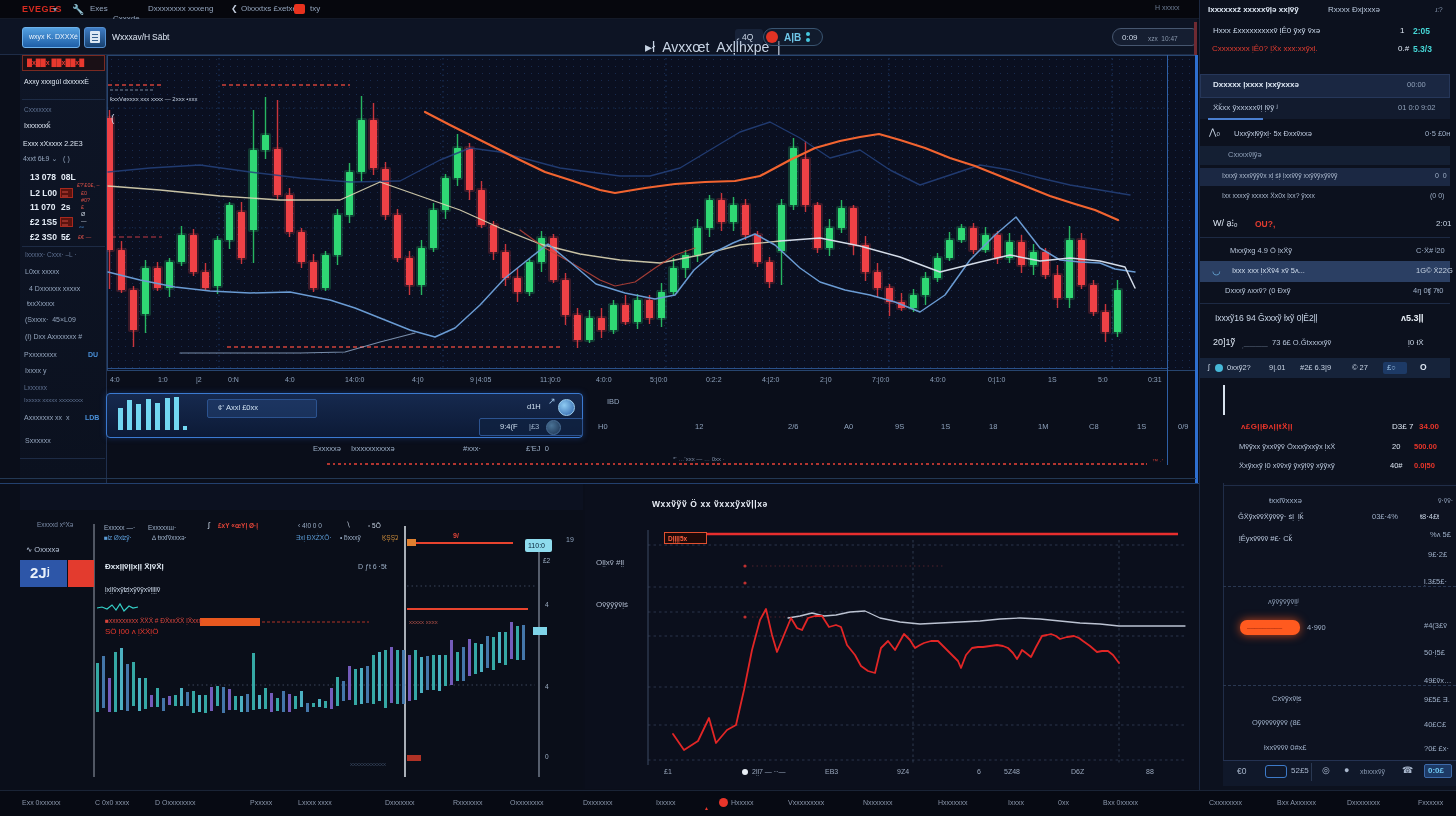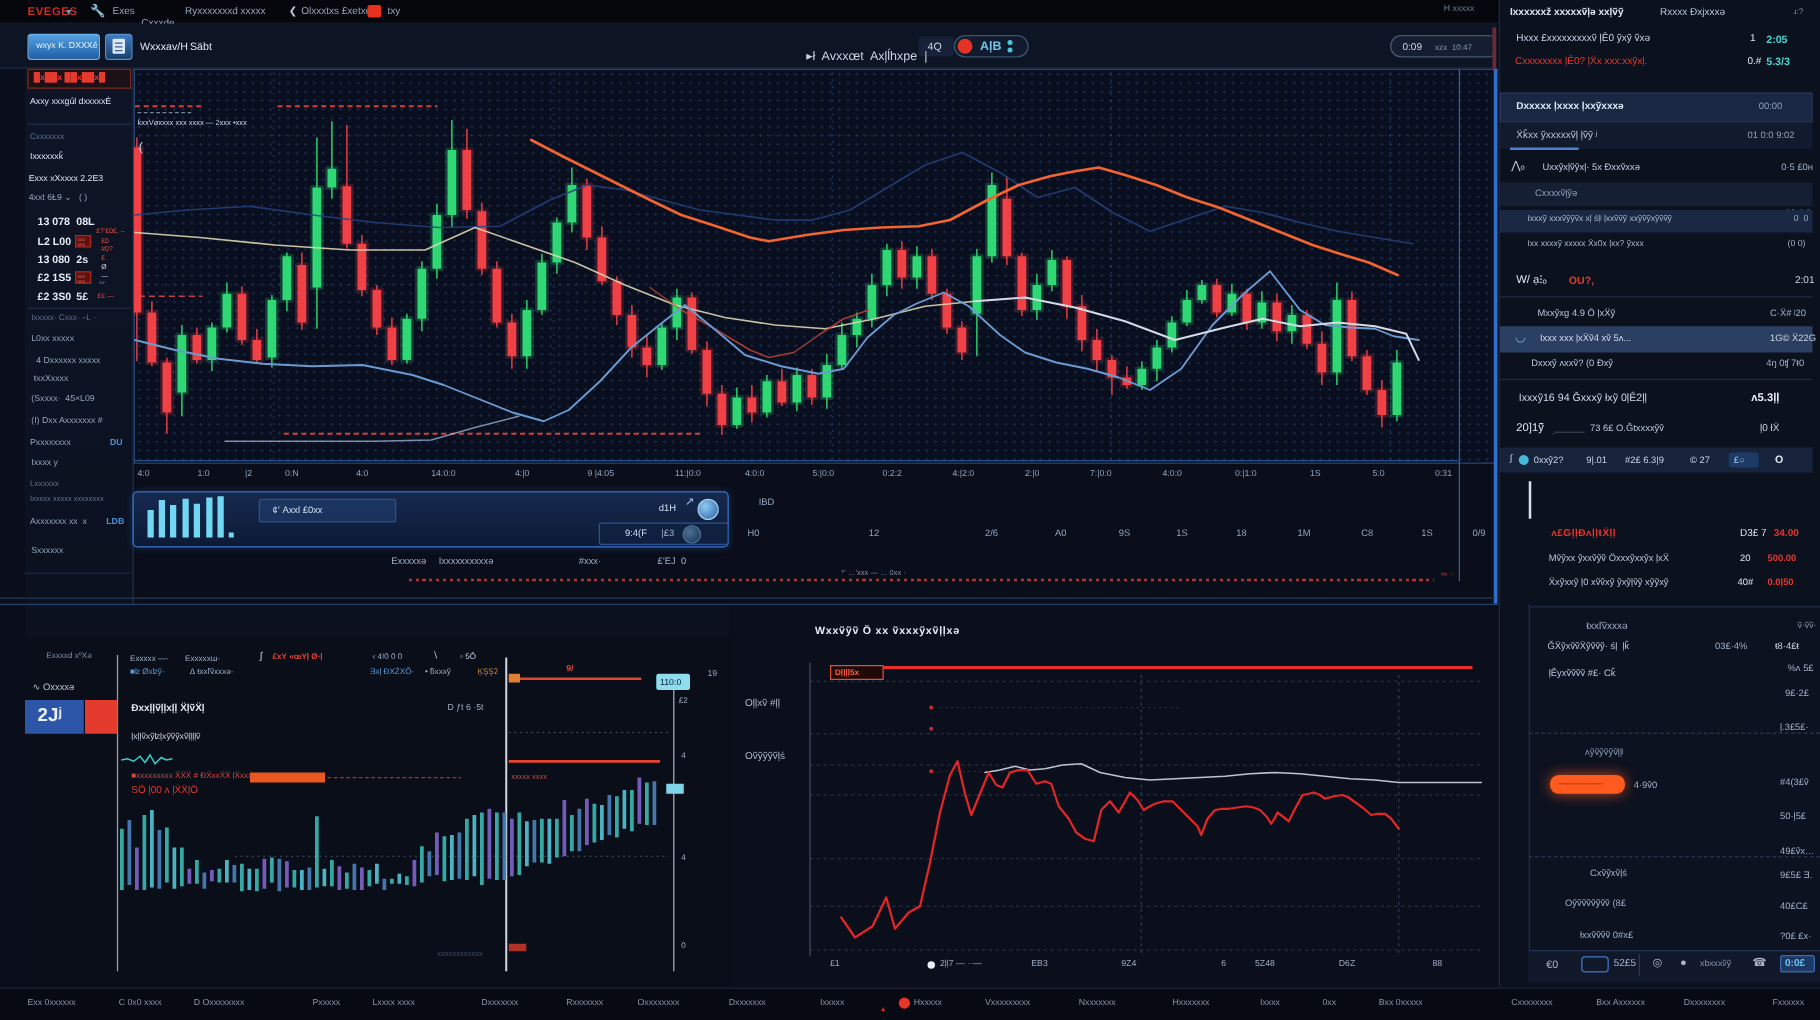--- a/index.html
+++ b/index.html
@@ -8,38 +8,38 @@
 .dot{position:absolute;border-radius:50%}
 </style></head><body>
 <div class="abs" style="width:1456px;height:816px;background:#0a0e1a">
 
 <div class="abs" style="left:0;top:0;width:1456px;height:19px;background:#06070d;border-bottom:1px solid #141a28"></div>
 <div class="t" style="left:22px;top:5px;color:#d42b20;font-weight:bold;font-size:9px;letter-spacing:.5px">EVEGES</div>
 <div class="t" style="left:53px;top:6px;color:#8a96ab">▾</div>
 <div class="t" style="left:72px;top:4px;font-size:10px;color:#c2cbdb">🔧</div>
 <div class="t" style="left:90px;top:5px">Exes</div>
 <div class="t" style="left:113px;top:15px">Cxxxde</div>
-<div class="t" style="left:148px;top:5px">Ryxxxxxxxd xxxxx</div>
+<div class="t" style="left:148px;top:5px">Dxxxxxxxx xxxeng</div>
 <div class="t" style="left:231px;top:5px;color:#c2cbdb">❮</div>
 <div class="t" style="left:241px;top:5px">Olxxxtxs&nbsp;£xetxe</div>
 <div class="abs" style="left:294px;top:4px;width:11px;height:10px;background:#e8321e;border-radius:2px"></div>
 <div class="t" style="left:310px;top:5px">txy</div>
 <div class="t" style="left:1155px;top:4px;color:#6e7d94;font-size:7px">H xxxxx</div>
 
 <div class="abs" style="left:0;top:19px;width:1197px;height:36px;background:#0d1424;border-bottom:1px solid #1e2c47"></div>
 <div class="abs" style="left:22px;top:27px;width:58px;height:21px;border-radius:3px;background:linear-gradient(#54a0e0,#1f5fa8);border:1px solid #6db2ec"></div>
 <div class="t" style="left:29px;top:33px;font-size:7px;color:#eaf3fc">wxyx&nbsp;K.&nbsp;DXXXé</div>
 <div class="abs" style="left:84px;top:27px;width:22px;height:21px;border-radius:3px;background:linear-gradient(#3f7cc4,#17406e);border:1px solid #5590d0"></div>
 <div class="abs" style="left:90px;top:31px;width:10px;height:12px;background:#dce8f4;border-radius:1px"></div>
 <div class="abs" style="left:92px;top:34px;width:6px;height:1px;background:#35608e"></div>
 <div class="abs" style="left:92px;top:37px;width:6px;height:1px;background:#35608e"></div>
 <div class="abs" style="left:92px;top:40px;width:6px;height:1px;background:#35608e"></div>
 <div class="t w" style="left:112px;top:33px;font-size:8.5px">Wxxxav/H</div>
 <div class="t w" style="left:152px;top:33px;font-size:8.5px">Säbt</div>
-<div class="t" style="left:645px;top:40px;color:#c8d4e4;font-size:10px">▸ł&nbsp; Avxxœt&nbsp; Axļĺhxpe&nbsp; |</div>
+<div class="t" style="left:645px;top:40px;color:#c8d4e4;font-size:14px">▸ł&nbsp; Avxxœt&nbsp; Axļĺhxpe&nbsp; |</div>
 <div class="abs" style="left:735px;top:29px;width:28px;height:16px;background:rgba(70,100,150,.18);border-radius:3px"></div>
 <div class="t" style="left:742px;top:33px;color:#c8d4e4;font-size:8.5px">4Q</div>
 <div class="abs" style="left:763px;top:28px;width:60px;height:18px;border:1px solid #395470;border-radius:9px;background:rgba(25,38,60,.4)"></div>
 <div class="abs" style="left:766px;top:31px;width:12px;height:12px;border-radius:50%;background:#e23324"></div>
 <div class="t" style="left:784px;top:32px;color:#6fc6e8;font-size:10px;font-weight:bold">AļB</div>
 <div class="abs dot" style="left:806px;top:32px;width:4px;height:4px;background:#46c8e0"></div>
 <div class="abs dot" style="left:806px;top:38px;width:4px;height:4px;background:#46c8e0"></div>
 <div class="abs" style="left:1112px;top:28px;width:84px;height:18px;border:1px solid #46566f;border-radius:9px 4px 4px 9px;background:rgba(30,42,66,.45)"></div>
 <div class="t" style="left:1122px;top:34px;color:#cdd8e8;font-size:8px">0:09</div>
 <div class="t" style="left:1148px;top:35px;color:#8a98ad;font-size:6.5px">xzx&nbsp; 10:47</div>
@@ -52,21 +52,21 @@
 <div class="t dim" style="left:24px;top:106px;font-size:6.5px">Cxxxxxxx</div>
 <div class="t w" style="left:24px;top:122px;font-size:7px">Ixxxxxxǩ</div>
 <div class="t w" style="left:23px;top:140px;font-size:7px">Exxx xXxxxx 2.2E3</div>
 <div class="t" style="left:23px;top:155px;font-size:7px">4xxt 6Ƚ9 ⌄&nbsp;&nbsp;&nbsp;( )</div>
 
 <div class="t wb" style="left:30px;top:173px;font-size:8.5px">13 078</div>
 <div class="t wb" style="left:61px;top:173px;font-size:8.5px">08L</div>
 <div class="t wb" style="left:30px;top:189px;font-size:8.5px">L2 L00</div>
 <div class="abs" style="left:60px;top:188px;width:13px;height:10px;background:#5c130e;border:1px solid #a8291e"></div>
 <div class="t" style="left:62px;top:190px;font-size:4px;color:#e86055">xxx<br>xxx</div>
-<div class="t wb" style="left:30px;top:203px;font-size:8.5px">13 080</div>
+<div class="t wb" style="left:30px;top:203px;font-size:8.5px">11 070</div>
 <div class="t wb" style="left:61px;top:203px;font-size:8.5px">2s</div>
 <div class="t wb" style="left:30px;top:218px;font-size:8.5px">£2 1S5</div>
 <div class="abs" style="left:60px;top:217px;width:13px;height:10px;background:#5c130e;border:1px solid #a8291e"></div>
 <div class="t" style="left:62px;top:219px;font-size:4px;color:#e86055">xxx<br>xxx</div>
 <div class="t wb" style="left:30px;top:233px;font-size:8.5px">£2 3S0</div>
 <div class="t wb" style="left:61px;top:233px;font-size:8.5px">5£</div>
 <div class="t" style="left:77px;top:182px;font-size:5.5px;color:#d85048">£?’£0£, –</div>
 <div class="t" style="left:81px;top:190px;font-size:5.5px;color:#d85048">£0</div>
 <div class="t" style="left:81px;top:197px;font-size:5.5px;color:#d85048">#0?</div>
 <div class="t" style="left:81px;top:204px;font-size:5.5px;color:#d85048">£</div>

